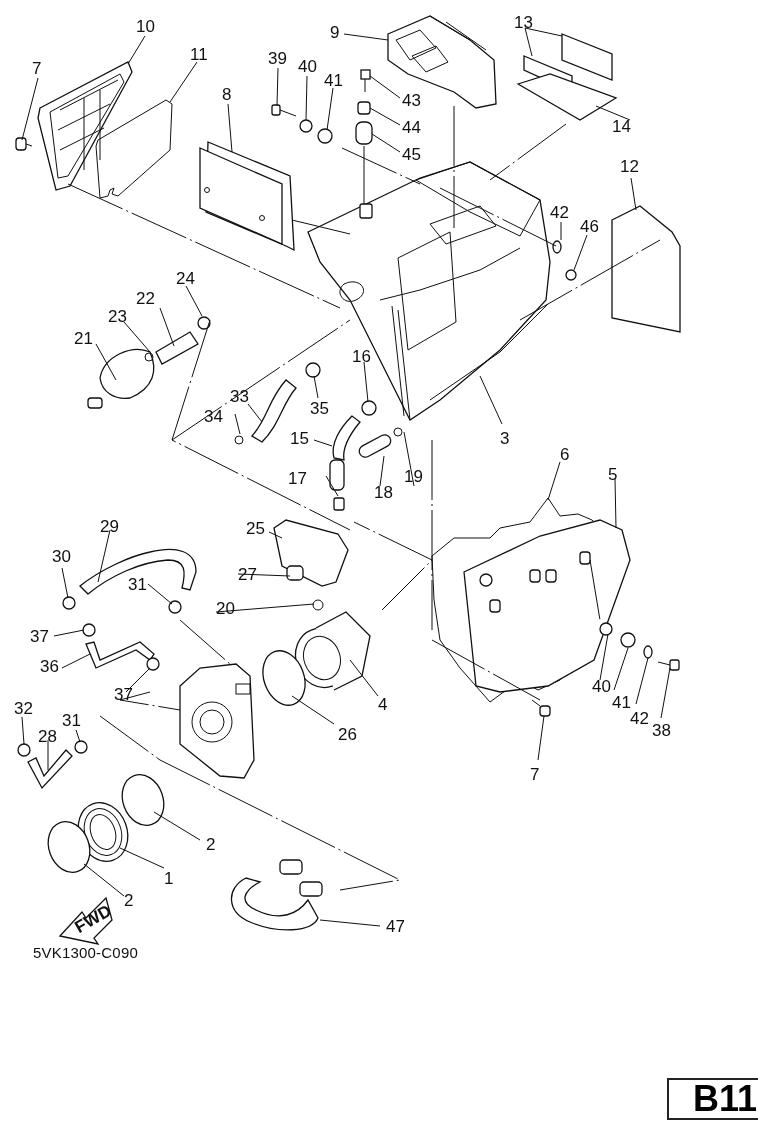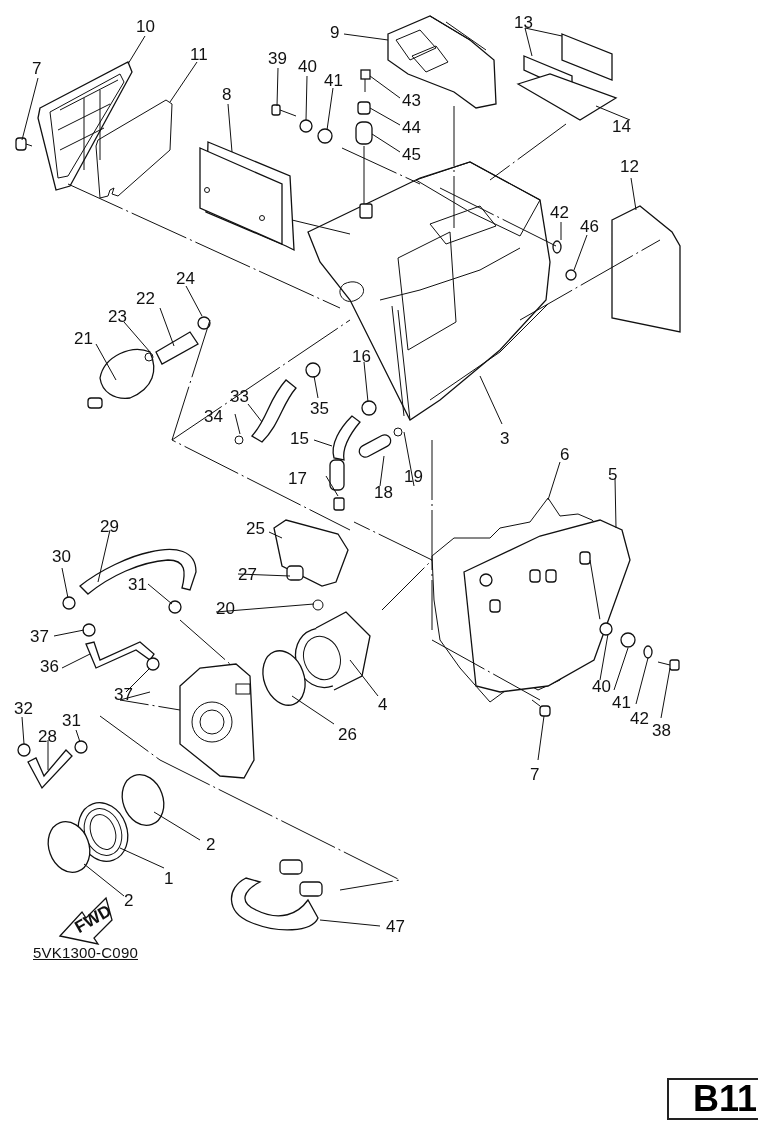--- a/index.html
+++ b/index.html
@@ -3,21 +3,21 @@
 <meta charset="utf-8">
 <style>
   html, body { margin: 0; padding: 0; background: #ffffff; }
   body { width: 758px; height: 1134px; position: relative; overflow: hidden; font-family: "Liberation Sans", sans-serif; }
   #diagram { position: absolute; left: 0; top: 0; width: 758px; height: 1134px; }
   .part { fill: #ffffff; stroke: #111; stroke-width: 1.3; }
   .thin { fill: none; stroke: #111; stroke-width: 1; }
   .leader { fill: none; stroke: #111; stroke-width: 1; }
   .dash { fill: none; stroke: #111; stroke-width: 1; stroke-dasharray: 60 4 2 4; }
   .callout { font-family: "Liberation Sans", sans-serif; font-size: 17px; fill: #111; }
-  .code { position: absolute; left: 33px; top: 944px; font-size: 15px; color: #111; letter-spacing: 0.2px; text-decoration: underline; }
+  .code { position: absolute; left: 33px; top: 944px; font-size: 15px; color: #111; letter-spacing: 0.2px; }
   .pageref { position: absolute; left: 667px; top: 1078px; width: 100px; height: 42px; border: 2px solid #222; box-sizing: border-box; font-weight: bold; font-size: 36px; line-height: 38px; padding-left: 24px; color: #000; }
 </style>
 </head>
 <body>
 
 <svg id="diagram" viewBox="0 0 758 1134" xmlns="http://www.w3.org/2000/svg">
 
   <g>
     <polygon class="part" points="40,108 128,62 132,72 70,186 56,190 38,118"></polygon>
     <polygon class="thin" points="50,112 120,74 124,82 68,176 58,178"></polygon>

